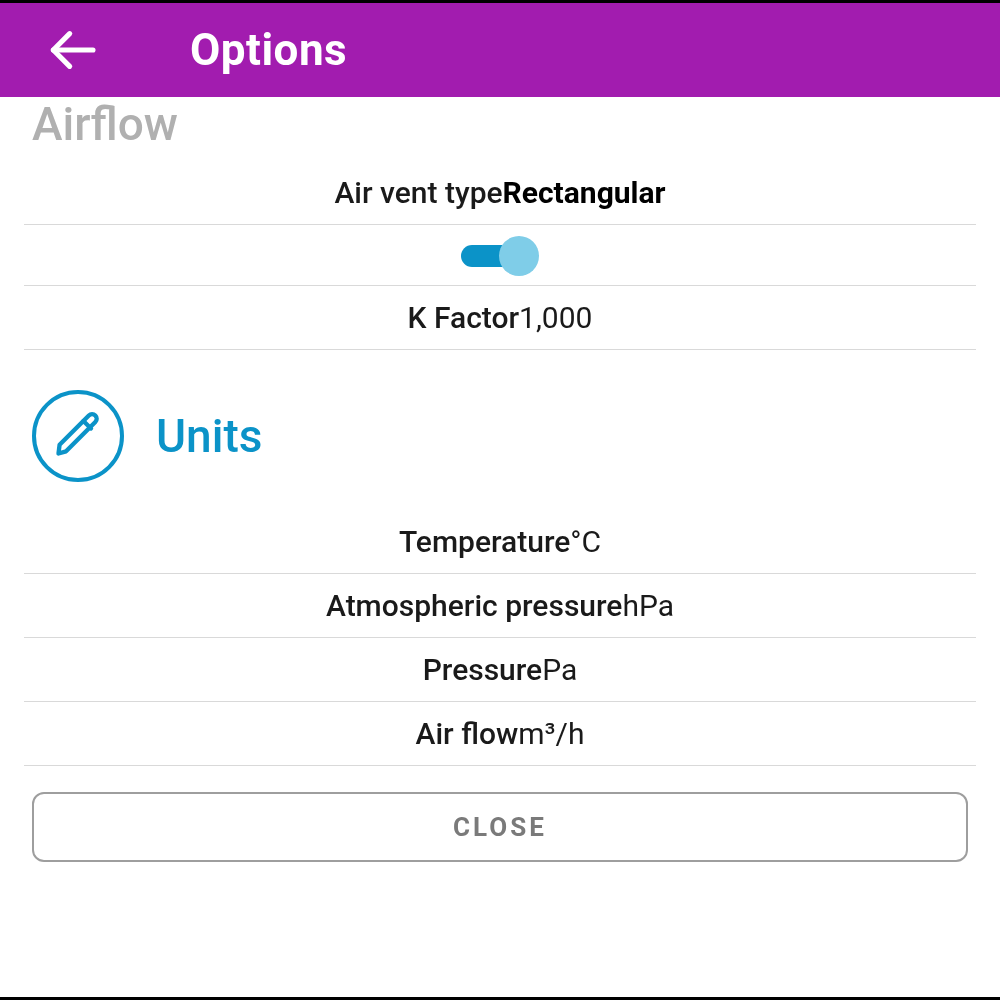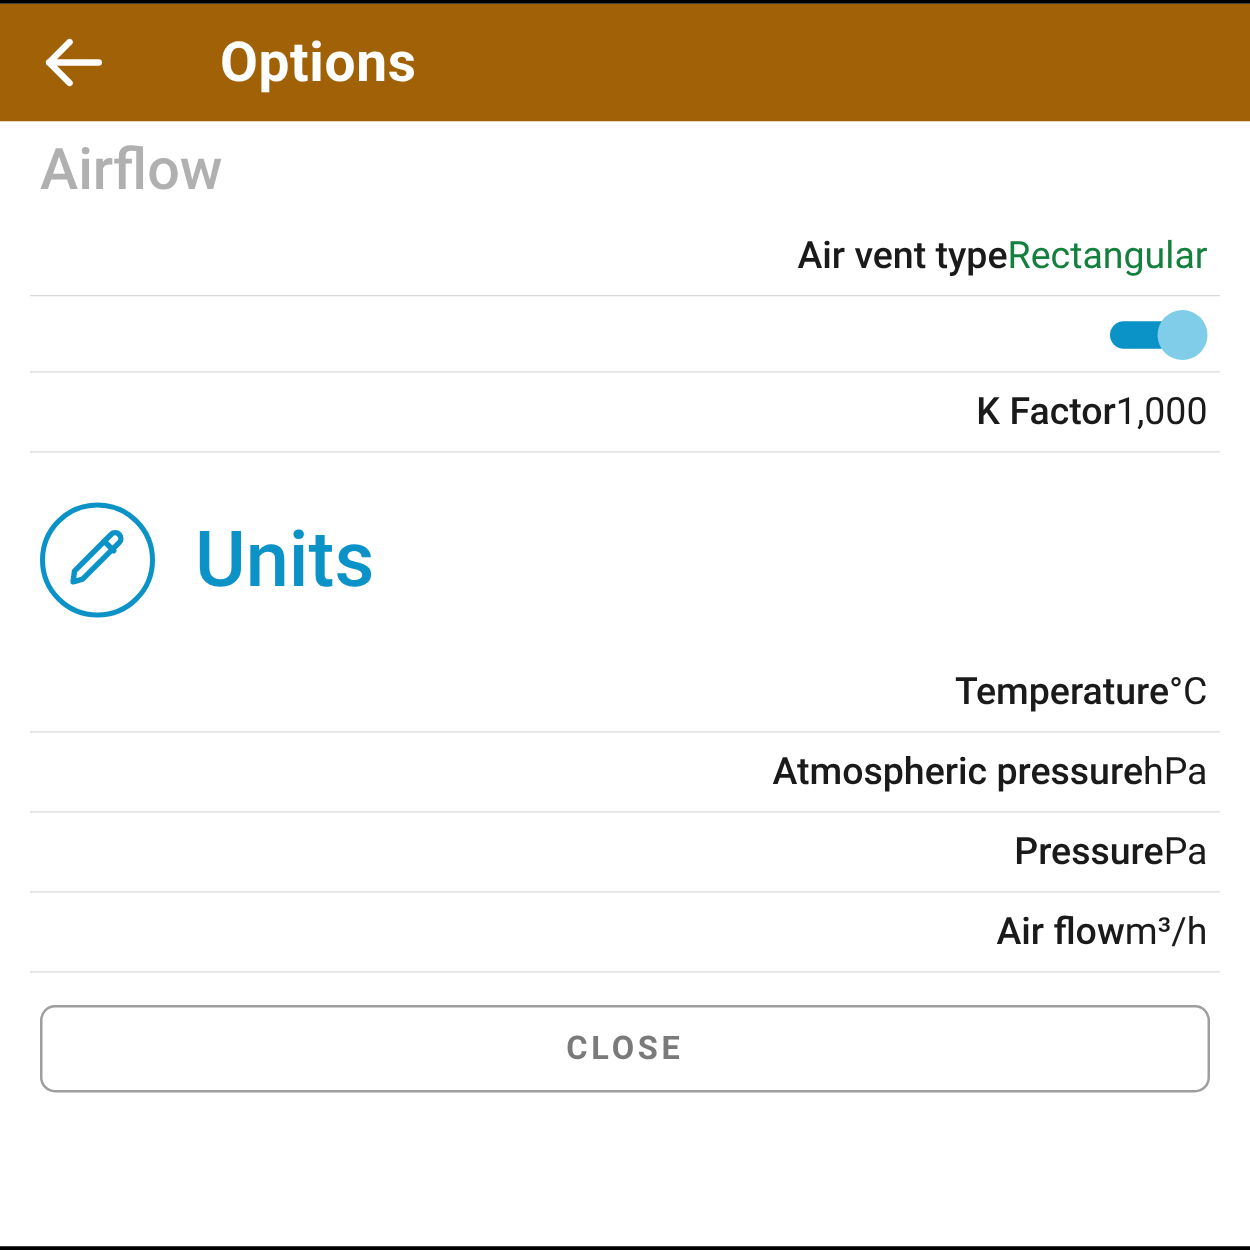--- a/index.html
+++ b/index.html
@@ -6,25 +6,25 @@
 body {
   font-family: -apple-system, BlinkMacSystemFont, "Segoe UI", Roboto, Helvetica, Arial, sans-serif;
   background: #fff;
   width: 1000px;
   height: 1000px;
   overflow: hidden;
   border-top: 3px solid #000;
   border-bottom: 3px solid #000;
 }
 .header {
-  background: #a16207;
+  background: #a21caf;
   height: 94px;
   display: flex;
   align-items: center;
-  padding: 0 30px;
+  padding: 0 44px;
 }
 .back-arrow {
   color: #fff;
   margin-right: 90px;
   display: flex;
   align-items: center;
 }
 .back-arrow svg { width: 56px; height: 56px; }
 .header-title {
   color: #fff;
@@ -32,40 +32,39 @@
   font-weight: 700;
   letter-spacing: 0.5px;
 }
 .content {
   padding: 0 24px;
 }
 .section-title {
   color: #b0b0b0;
   font-size: 46px;
   font-weight: 500;
-  margin-top: 12px;
   margin-bottom: 10px;
   padding: 0 8px;
 }
 .row {
   display: flex;
-  justify-content: flex-end;
+  justify-content: center;
   align-items: center;
   padding: 14px 10px;
   border-bottom: 1px solid #d9d9d9;
 }
 .row-label {
   color: #1a1a1a;
   font-size: 30px;
   font-weight: 500;
 }
 .row-value {
-  color: #15803d;
+  color: #000000;
   font-size: 30px;
-  font-weight: 400;
+  font-weight: 700;
 }
 .row-value.dark {
   color: #1a1a1a;
   font-weight: 400;
 }
 .toggle {
   position: relative;
   width: 78px;
   height: 32px;
 }
@@ -98,21 +97,21 @@
   height: 92px;
   border: 4px solid #0b93c8;
   border-radius: 50%;
   display: flex;
   align-items: center;
   justify-content: center;
 }
 .pencil-circle svg { width: 52px; height: 52px; }
 .units-title {
   color: #0b93c8;
-  font-size: 62px;
+  font-size: 46px;
   font-weight: 500;
 }
 .close-btn {
   margin: 26px 8px 0 8px;
   border: 2px solid #9e9e9e;
   border-radius: 12px;
   padding: 18px 0;
   text-align: center;
   color: #7a7a7a;
   font-size: 26px;

